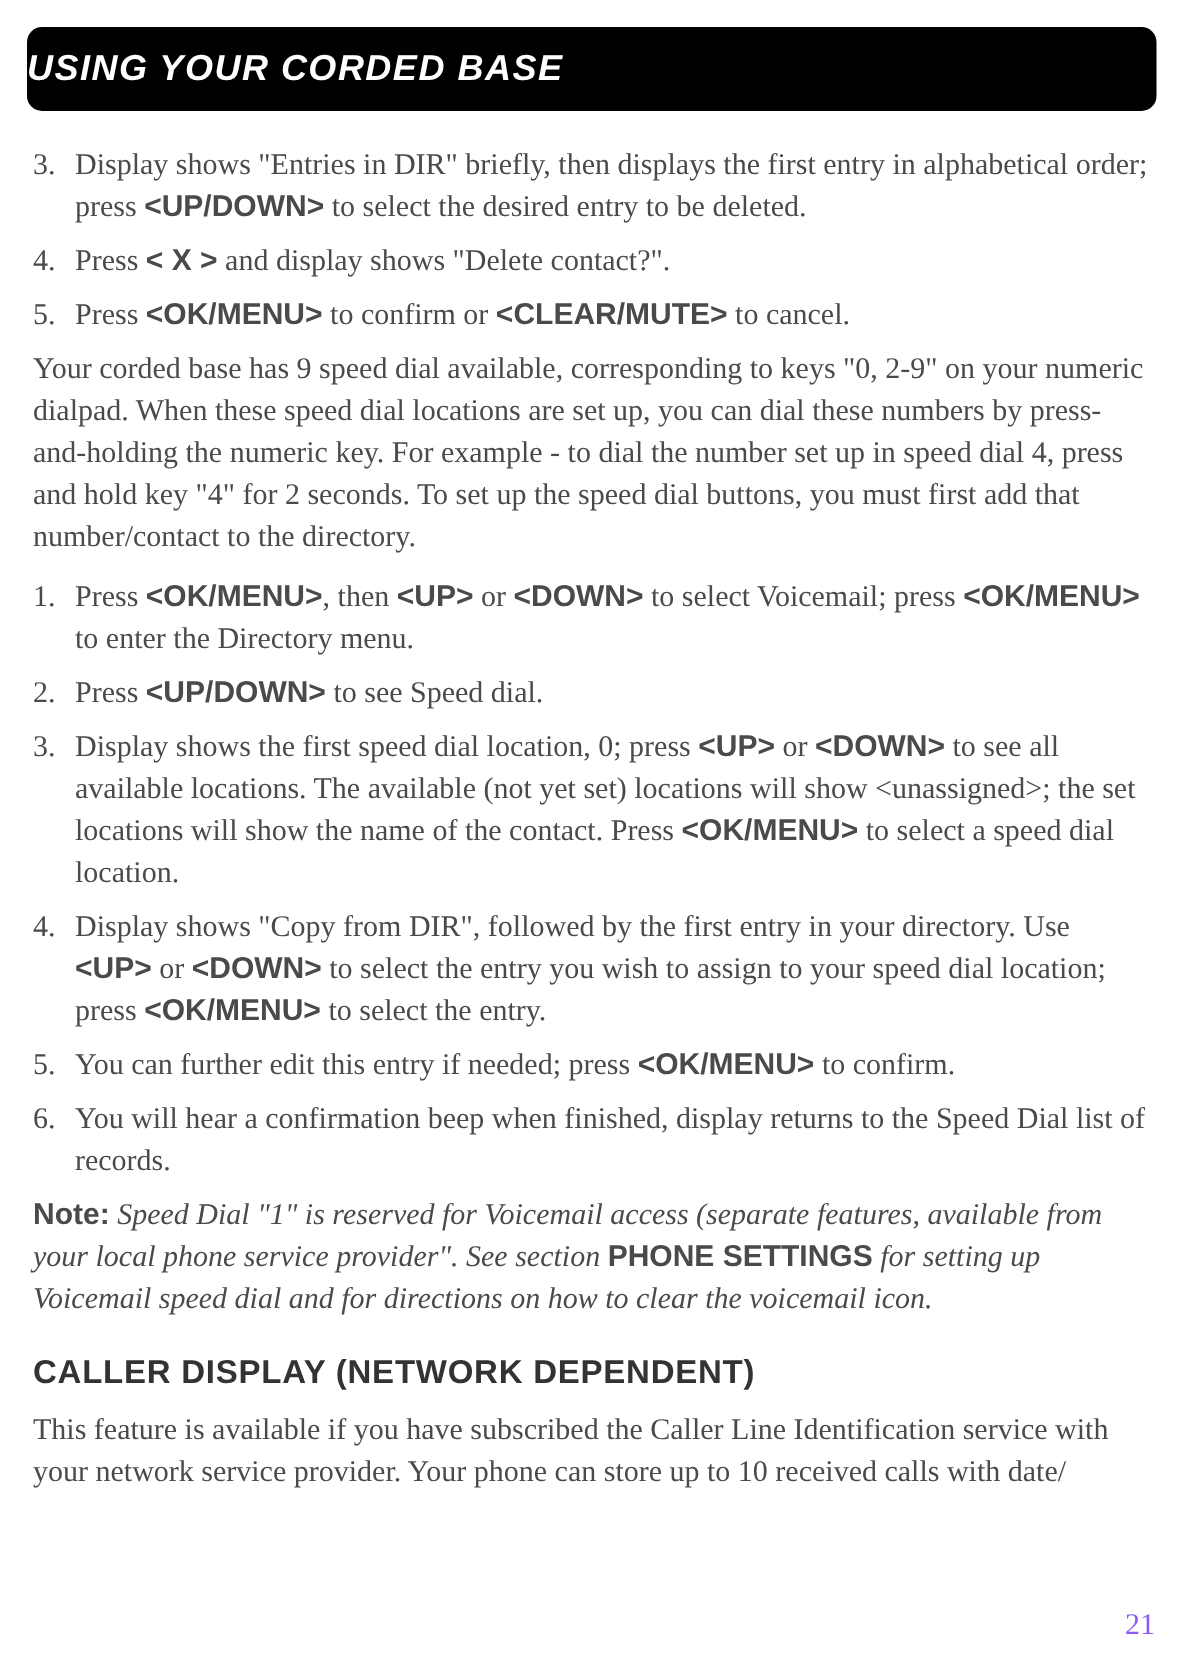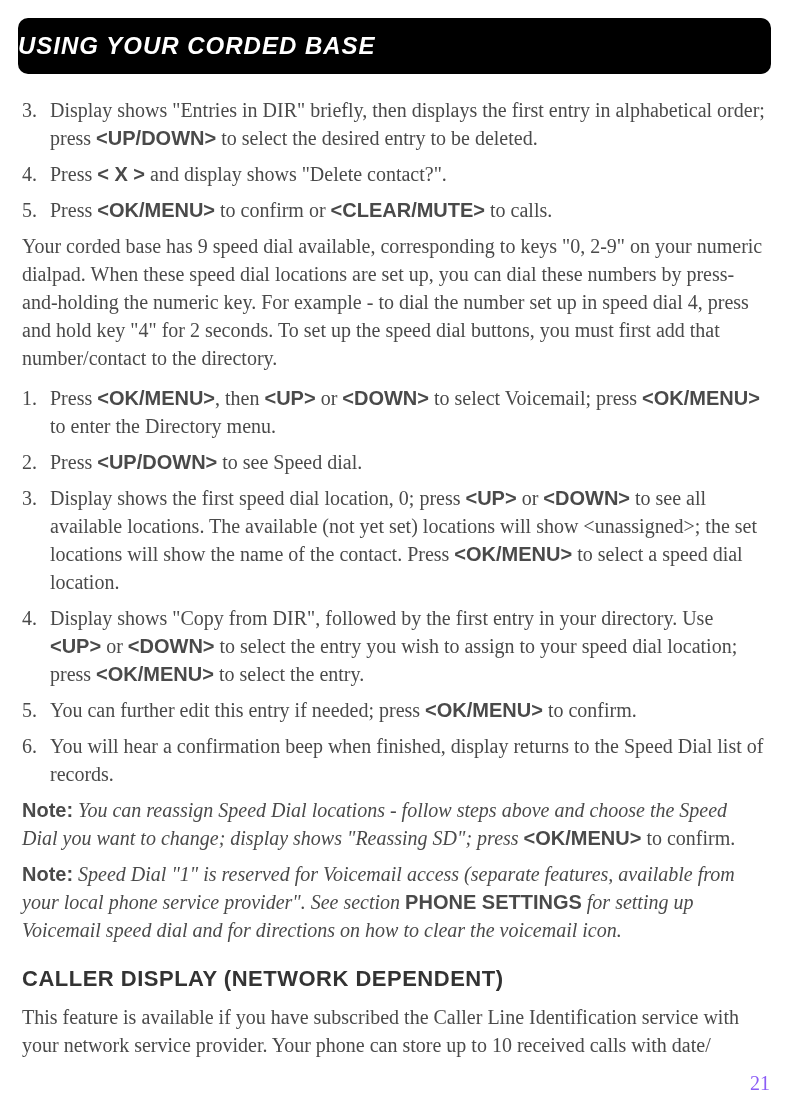--- a/index.html
+++ b/index.html
@@ -111,21 +111,21 @@
   <div class="list-item">
     <div class="list-num">4.</div>
     <div class="list-body">
       <span>Press </span><span class="bold">&lt; X &gt;</span><span> and display shows "Delete contact?".</span>
     </div>
   </div>
 
   <div class="list-item">
     <div class="list-num">5.</div>
     <div class="list-body">
-      <span>Press </span><span class="bold">&lt;OK/MENU&gt;</span><span> to confirm or </span><span class="bold">&lt;CLEAR/MUTE&gt;</span><span> to calls.</span>
+      <span>Press </span><span class="bold">&lt;OK/MENU&gt;</span><span> to confirm or </span><span class="bold">&lt;CLEAR/MUTE&gt;</span><span> to cancel.</span>
     </div>
   </div>
 
   <div class="para">Your corded base has 9 speed dial available, corresponding to keys "0, 2-9" on your numeric dialpad. When these speed dial locations are set up, you can dial these numbers by press-and-holding the numeric key. For example - to dial the number set up in speed dial 4, press and hold key "4" for 2 seconds. To set up the speed dial buttons, you must first add that number/contact to the directory.</div>
 
 
   <div class="list-item">
     <div class="list-num">1.</div>
     <div class="list-body">
       <span>Press </span><span class="bold">&lt;OK/MENU&gt;</span><span>, then </span><span class="bold">&lt;UP&gt;</span><span> or </span><span class="bold">&lt;DOWN&gt;</span><span> to select Voicemail; press </span><span class="bold">&lt;OK/MENU&gt;</span><span> to enter the Directory menu.</span>
@@ -160,23 +160,20 @@
     </div>
   </div>
 
   <div class="list-item">
     <div class="list-num">6.</div>
     <div class="list-body">
       <span>You will hear a confirmation beep when finished, display returns to the Speed Dial list of records.</span>
     </div>
   </div>
 
-  <div class="note-para">
-    <span class="note-bold">Note:</span><span class="note-italic"> You can reassign Speed Dial locations - follow steps above and choose the Speed Dial you want to change; display shows "Reassing SD"; press </span><span class="bold">&lt;OK/MENU&gt;</span><span> to confirm.</span>
-  </div>
 
   <div class="note-para">
     <span class="note-bold">Note:</span><span class="note-italic"> Speed Dial "1" is reserved for Voicemail access (separate features, available from your local phone service provider". See section </span><span class="bold">PHONE SETTINGS</span><span class="note-italic"> for setting up Voicemail speed dial and for directions on how to clear the voicemail icon.</span>
   </div>
 
   <div class="section-heading">CALLER DISPLAY (NETWORK DEPENDENT)</div>
   <div class="para">This feature is available if you have subscribed the Caller Line Identification service with your network service provider. Your phone can store up to 10 received calls with date/</div>
 
 </div>
 

